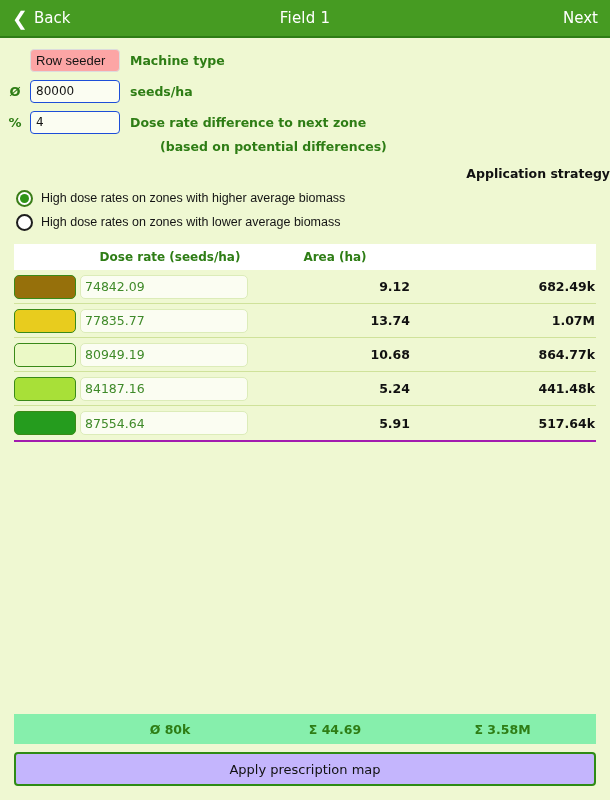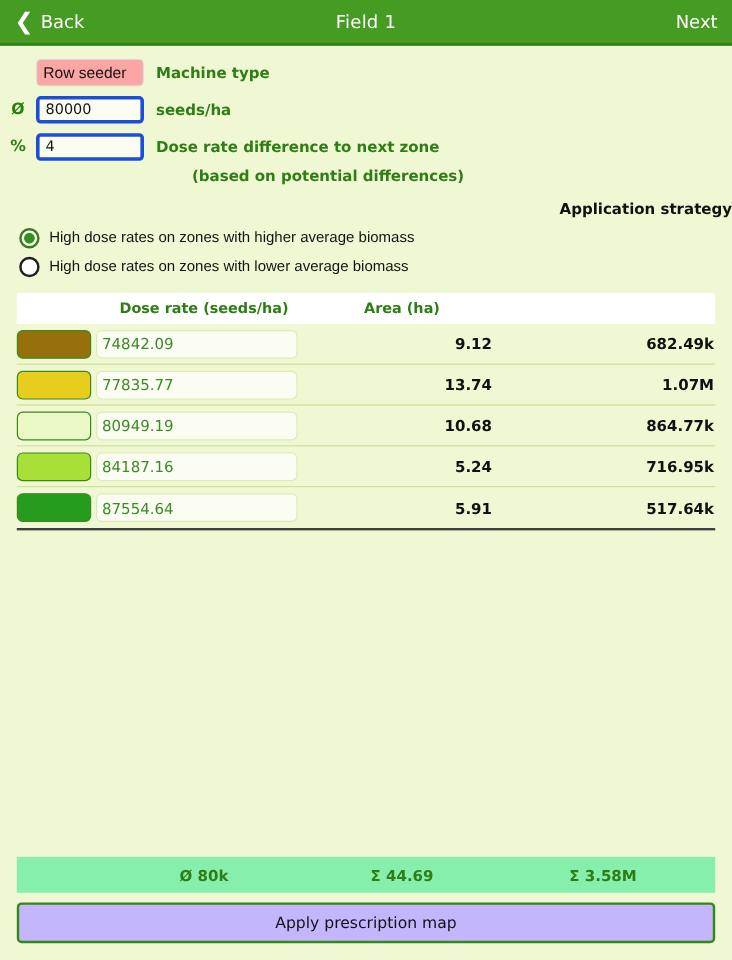--- a/index.html
+++ b/index.html
@@ -75,21 +75,21 @@
     font-size: 13px;
     color: #141414;
     padding: 0 5px;
     display: flex;
     align-items: center;
   }
   .txt-input {
     width: 90px;
     height: 23px;
     background: #fbfdf2;
-    border: 3px solid #1d4ed8;
+    border: 1px solid #1d4ed8;
     border-radius: 4px;
     font-family: "DejaVu Sans", sans-serif;
     font-size: 12px;
     color: #141414;
     padding: 0 5px;
     display: flex;
     align-items: center;
   }
   .field-label {
     margin-left: 10px;
@@ -144,21 +144,21 @@
   }
   .radio-label {
     font-family: "Liberation Sans", sans-serif;
     font-size: 12.5px;
     color: #141414;
   }
 
   
   .table-wrap {
     margin: 6px 14px 0 14px;
-    border-bottom: 2px solid #404040;
+    border-bottom: 2px solid #a21caf;
   }
   .t-head {
     display: flex;
     align-items: center;
     background: #ffffff;
     height: 26px;
   }
   .t-head .c-swatch { width: 66px; }
   .th {
     color: #2e7d15;
@@ -332,21 +332,21 @@
         <div class="cell-num c-amount">864.77k</div>
       </div>
       <div class="t-row">
         <div class="c-swatch">
           <div class="swatch" style="background: rgb(168, 224, 56);"></div>
         </div>
         <div class="c-dose">
           <div class="dose-input">84187.16</div>
         </div>
         <div class="cell-num c-area">5.24</div>
-        <div class="cell-num c-amount">716.95k</div>
+        <div class="cell-num c-amount">441.48k</div>
       </div>
       <div class="t-row">
         <div class="c-swatch">
           <div class="swatch" style="background: rgb(37, 156, 30);"></div>
         </div>
         <div class="c-dose">
           <div class="dose-input">87554.64</div>
         </div>
         <div class="cell-num c-area">5.91</div>
         <div class="cell-num c-amount">517.64k</div>

